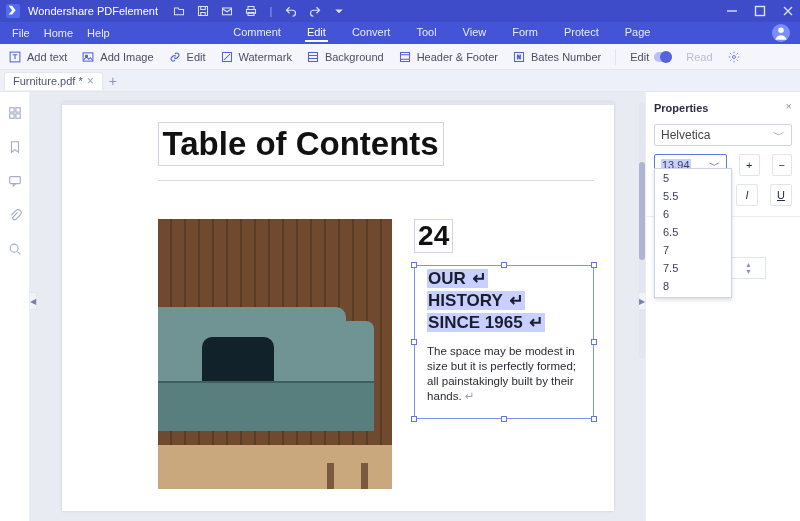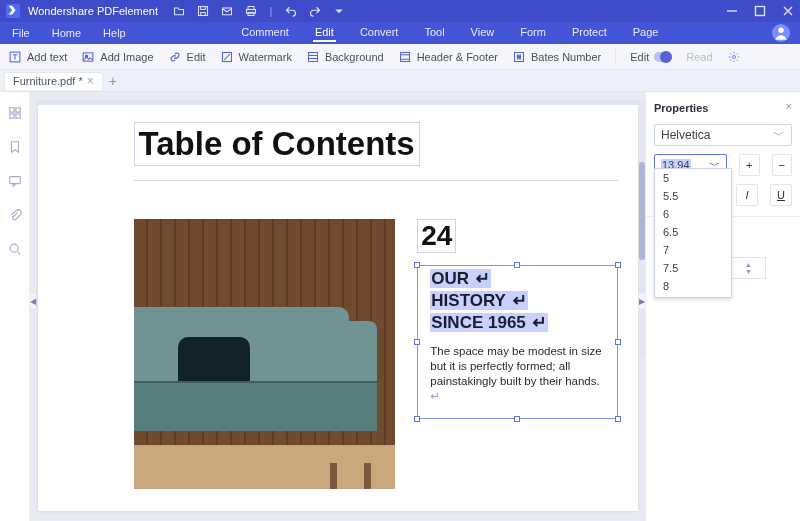--- a/index.html
+++ b/index.html
@@ -10,21 +10,21 @@
   .titlebar .logo { width: 14px; height: 14px; background: #506af5; border-radius: 2px; display: flex; align-items: center; justify-content: center; }
   .titlebar .app-name { font-size: 11px; flex: 0 0 auto; margin-right: 6px;}
   .titlebar .qat { display: flex; gap: 10px; flex: 0 0 auto; }
   .titlebar .qat .tbicon { width: 14px; height: 14px; display:flex; align-items:center; justify-content:center; color:#dce1ff;}
   .titlebar .spacer { flex: 1 1 auto; }
   .titlebar .win { display: flex; gap: 16px; }
   .titlebar .win .tbicon { width:12px; height:12px; color:#dce1ff;}
 
   
   .menubar { height: 22px; background: #4454d6; color: #fff; display: flex; align-items: center; padding: 0 10px; gap: 16px; }
-  .menubar .left { display:flex; gap:18px; }
+  .menubar .left { display:flex; gap:10px; }
   .menubar .center { flex:1; display:flex; justify-content:center; gap:22px; }
   .menubar .mitem { font-size: 11px; color:#e8ebff; cursor:pointer; padding:2px 2px; }
   .menubar .mitem.active { border-bottom: 2px solid #fff; color:#fff; }
   .menubar .avatar { width:18px; height:18px; border-radius:50%; background:#7c8eff; display:flex; align-items:center; justify-content:center; color:#fff; font-size:10px;}
 
   
   .toolbar { height: 26px; background:#f5f6fb; border-bottom:1px solid #e4e6f0; display:flex; align-items:center; padding:0 8px; gap:14px; color:#4a4d66; }
   .toolbar .tbtn { display:flex; align-items:center; gap:5px; font-size:11px; cursor:pointer; }
   .toolbar .tico { width:14px; height:14px; display:flex; align-items:center; justify-content:center; color:#5463d8;}
   .toolbar .toggle { width:18px; height:10px; border-radius:5px; background:#b9c0f3; position:relative; }
@@ -34,21 +34,21 @@
   
   .tabstrip { height:22px; background:#edf0f9; border-bottom:1px solid #e4e6f0; display:flex; align-items:center; padding:0 4px; }
   .tabstrip .tab { height:18px; background:#fff; border:1px solid #e4e6f0; border-bottom:0; display:flex; align-items:center; padding:0 8px; gap:4px; font-size:11px; color:#505372; border-radius:3px 3px 0 0;}
   .tabstrip .tabclose { color:#9aa0c0; font-size:12px;}
   .tabstrip .addtab { margin-left:6px; color:#8e94b8; font-size:14px;}
 
   
   .main { display:flex; height: calc(521px - 22px - 22px - 26px - 22px); }
   .leftbar { width:30px; border-right:1px solid #eceef6; display:flex; flex-direction:column; align-items:center; gap:18px; padding-top:14px; color:#a7adc9;}
   .page-area { flex:1; background:#e9ebf3; position:relative; overflow:hidden; display:flex; justify-content:center; padding:10px 6px;}
-  .page { width:600px; height:100%; background:#fff; box-shadow:0 0 3px rgba(0,0,0,.12); position:relative; padding:20px 20px 4px 96px;}
+  .page { width:552px; height:100%; background:#fff; box-shadow:0 0 3px rgba(0,0,0,.12); position:relative; padding:20px 20px 4px 96px;}
   .handle-top { position:absolute; left:0; top:0; height:3px; width:100%; background:#e2e5f1;}
 
   .toc-title { font-family: Arial, sans-serif; font-weight:900; font-size:33px; letter-spacing:0; color:#111; display:inline-block; border:1px solid #cfd3e6; padding:2px 4px; }
   .toc-line { height:1px; background:#d7dae7; margin-top:14px; width:100%; }
 
   .content-row { display:flex; margin-top:38px; gap:22px; }
   .photo { width:272px; height:270px; background:#3e3226; position:relative; overflow:hidden;}
   
   .wall { position:absolute; inset:0; background:repeating-linear-gradient(90deg,#6f4a2e 0 12px,#5a3b24 12px 14px);}
   .floor{ position:absolute; left:0; right:0; bottom:0; height:44px; background:#caa87e;}

